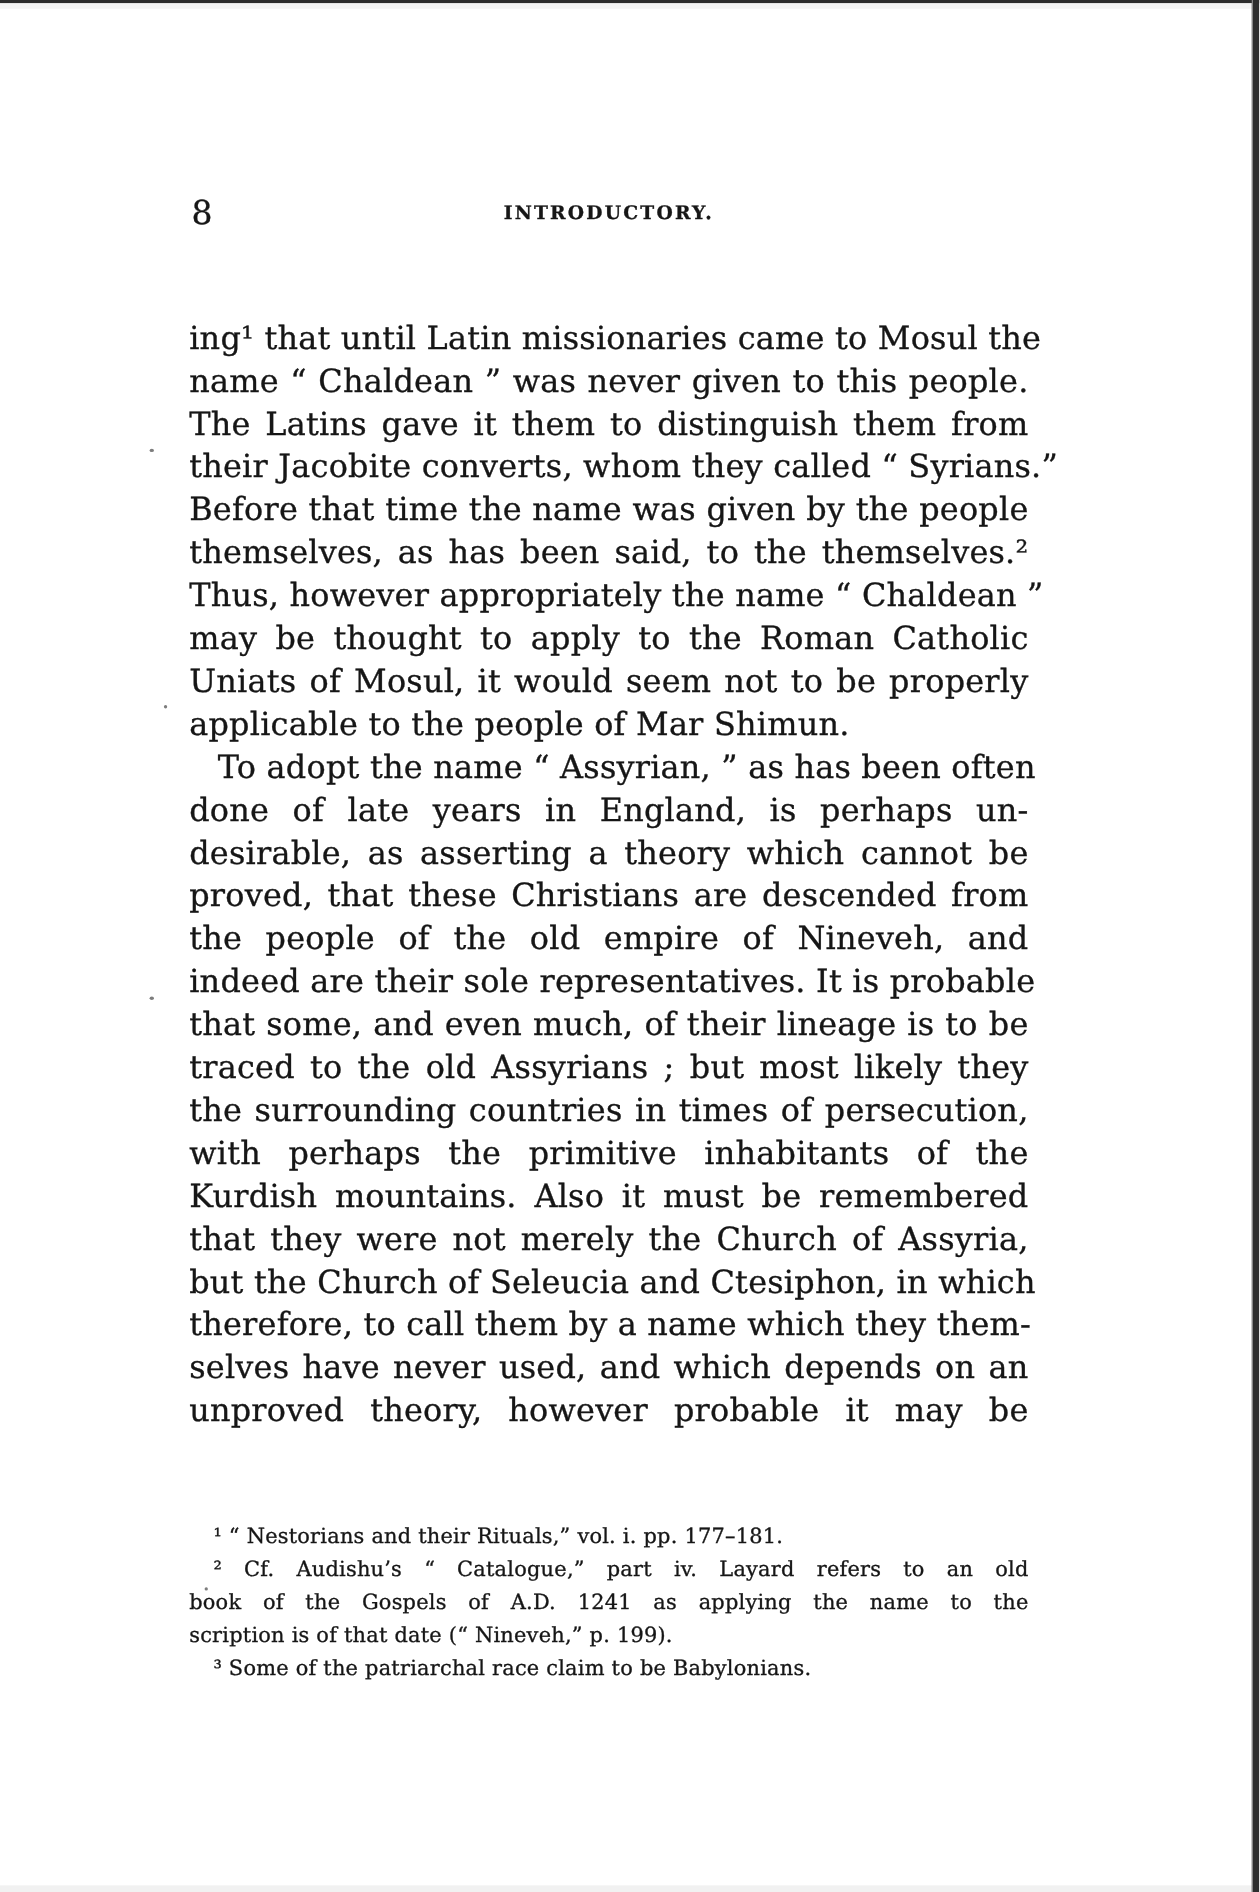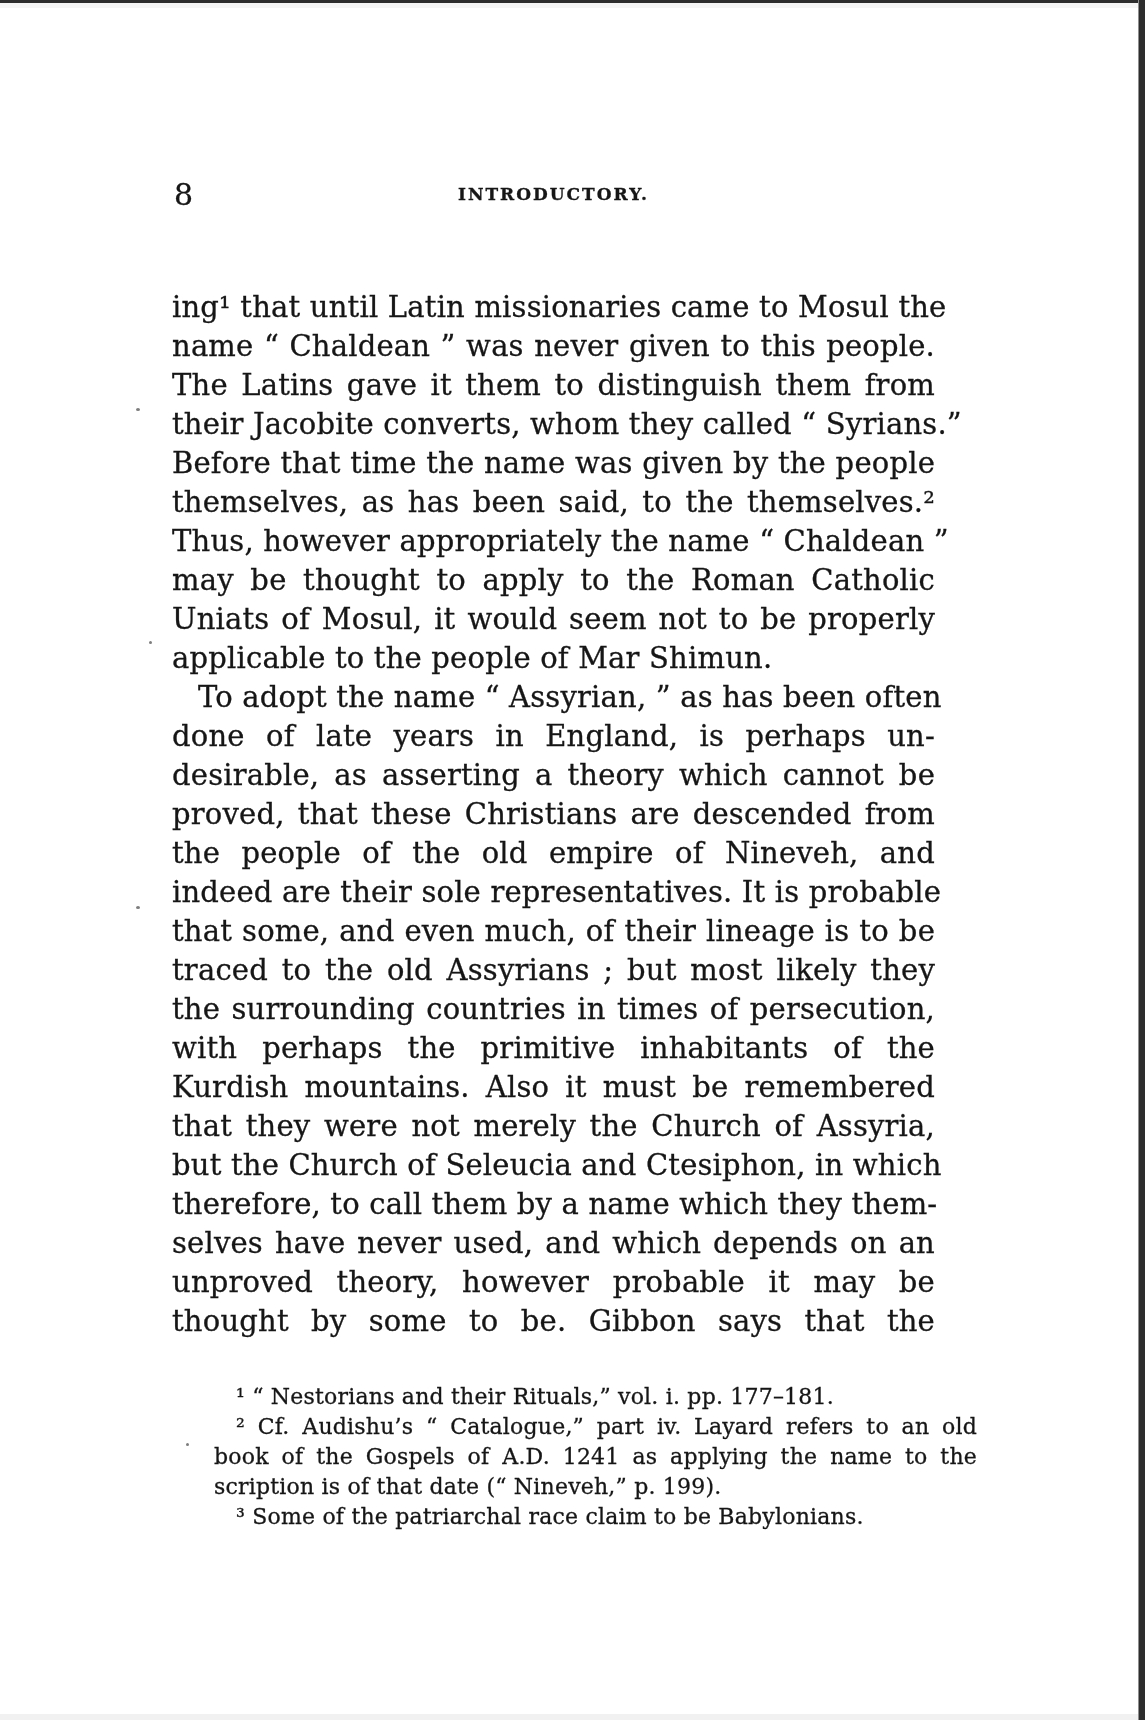--- a/index.html
+++ b/index.html
@@ -17,21 +17,21 @@
 
   .pagehead{position:absolute;top:174px;left:172px;width:763px;height:38px;}
   .pagenum{position:absolute;left:2px;bottom:-2px;font-size:30px;line-height:38px;}
   .runhead{display:block;text-align:center;font-size:17px;line-height:40px;letter-spacing:2px;font-weight:bold;}
 
   .bodytext{position:absolute;top:248px;left:172px;width:763px;font-size:29px;line-height:39px;letter-spacing:0.2px;margin-top:40px;}
   .ln{height:39px;white-space:nowrap;text-align:justify;text-align-last:justify;}
   .ln.last{text-align-last:left;}
   .ln.indent{padding-left:26px;}
 
-  .footnotes{position:absolute;top:1382px;left:172px;width:763px;font-size:22px;line-height:30px;letter-spacing:0.2px;margin-left:42px;}
+  .footnotes{position:absolute;top:1382px;left:172px;width:763px;font-size:19px;line-height:30px;letter-spacing:0.2px;}
   .fl{height:30px;white-space:nowrap;text-align:justify;text-align-last:justify;}
   .fl.last{text-align-last:left;}
   .fl.fm{padding-left:22px;}
 
   .speck{position:absolute;background:#7d7d7d;border-radius:50%;}
   #sp1{left:136px;top:408px;width:4px;height:3px;}
   #sp2{left:149px;top:641px;width:3px;height:3px;}
   #sp3{left:136px;top:906px;width:4px;height:3px;}
   #sp4{left:186px;top:1443px;width:3px;height:3px;}
 </style>
@@ -69,21 +69,20 @@
     <div class="ln">that some, and even much, of their lineage is to be</div>
     <div class="ln">traced to the old Assyrians ; but most likely they</div>
     <div class="ln">the surrounding countries in times of persecution,</div>
     <div class="ln">with perhaps the primitive inhabitants of the</div>
     <div class="ln">Kurdish mountains.  Also it must be remembered</div>
     <div class="ln">that they were not merely the Church of Assyria,</div>
     <div class="ln">but the Church of Seleucia and Ctesiphon, in which</div>
     <div class="ln">therefore, to call them by a name which they them-</div>
     <div class="ln">selves have never used, and which depends on an</div>
     <div class="ln">unproved theory, however probable it may be</div>
-    <div class="ln">thought by some to be.  Gibbon says that the</div>
   </main>
 
   <section class="footnotes">
     <div class="fl fm last">¹ “ Nestorians and their Rituals,” vol. i. pp. 177–181.</div>
     <div class="fl fm">² Cf. Audishu’s “ Catalogue,” part iv.  Layard refers to an old</div>
     <div class="fl">book of the Gospels of A.D. 1241 as applying the name to the</div>
     <div class="fl last">scription is of that date (“ Nineveh,” p. 199).</div>
     <div class="fl fm last">³ Some of the patriarchal race claim to be Babylonians.</div>
   </section>
 

